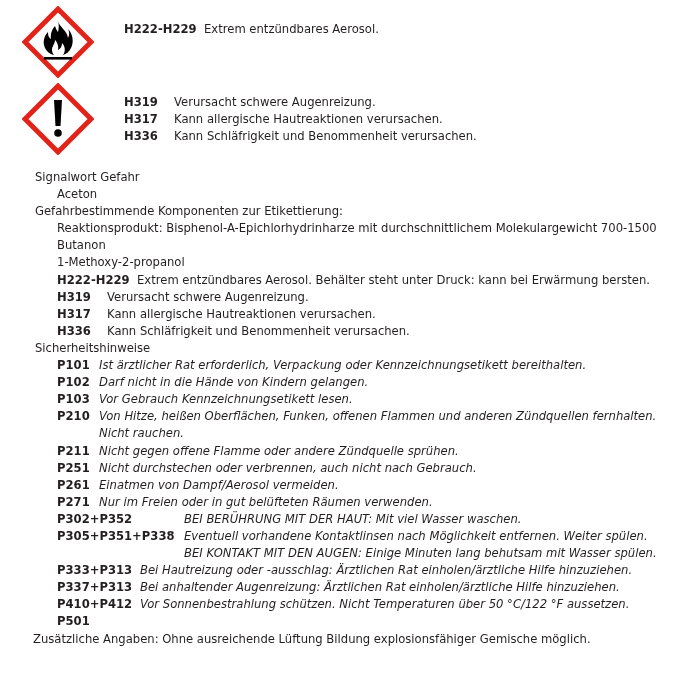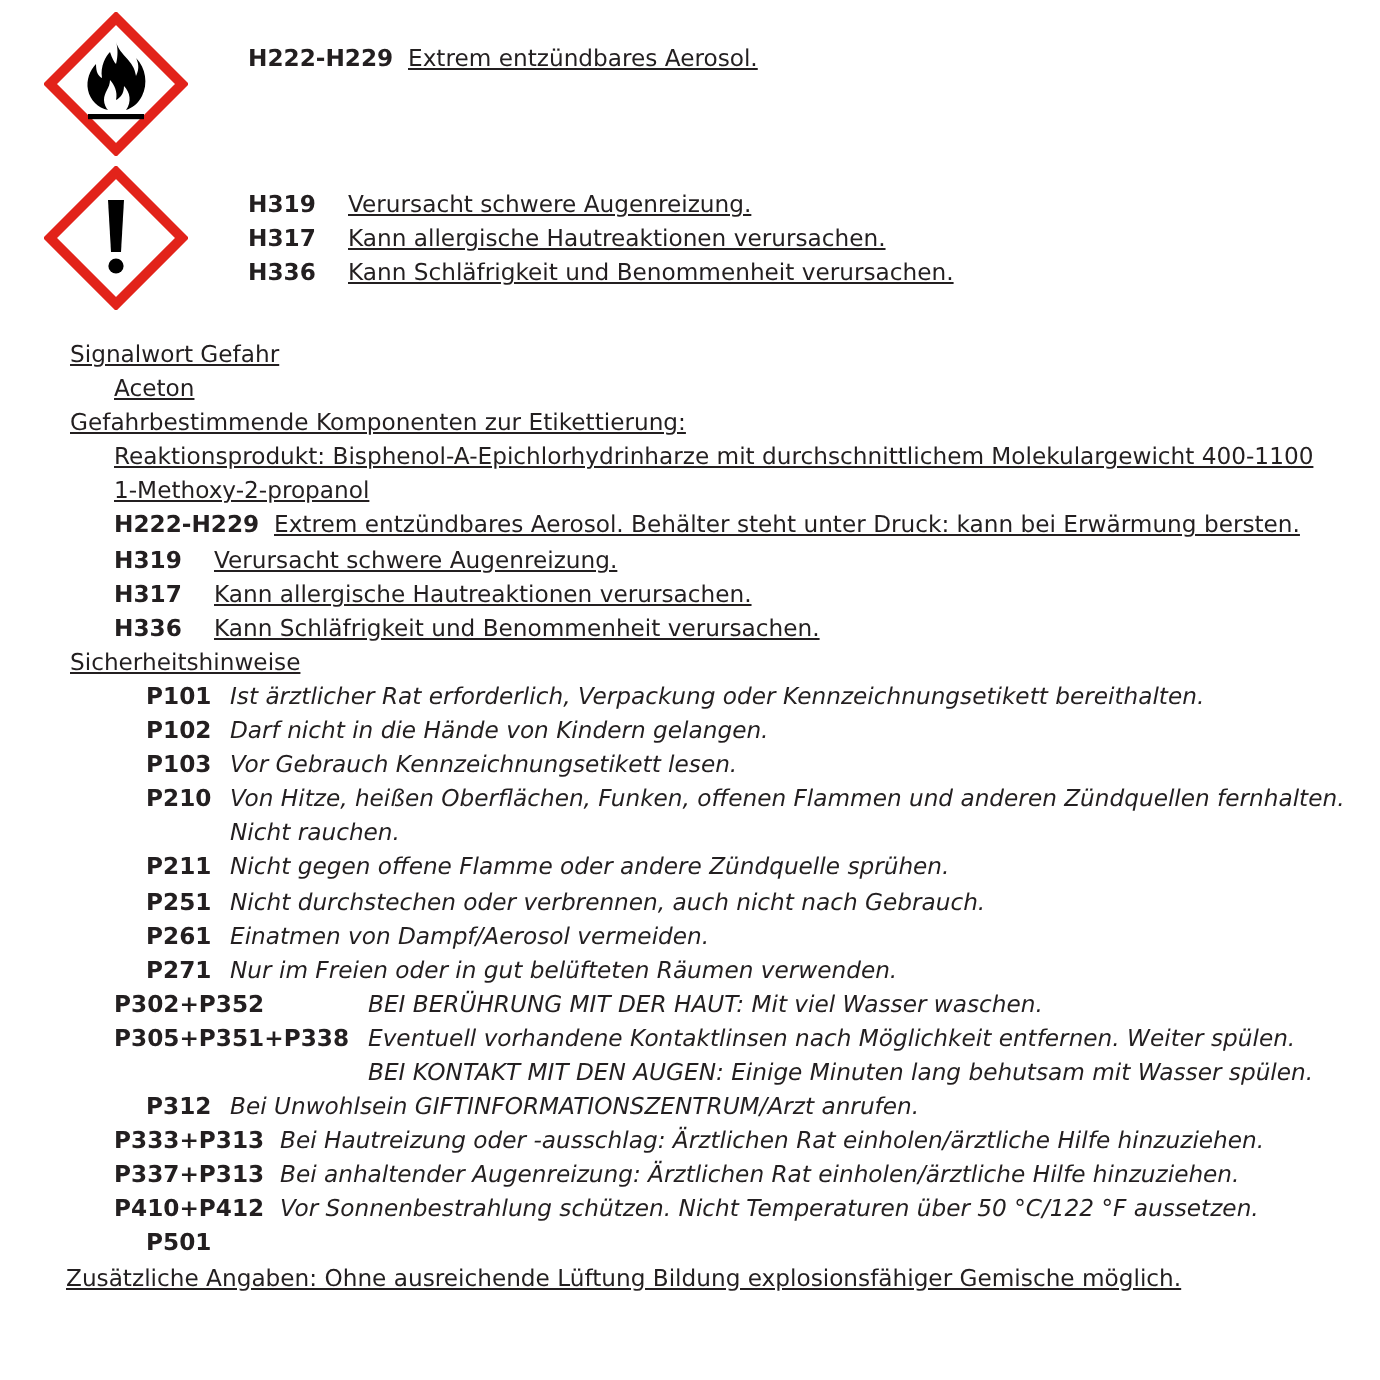--- a/index.html
+++ b/index.html
@@ -15,29 +15,29 @@
 
   .top-block { position: absolute; font-size: 11.6px; line-height: 17px; }
   .top-block .row { display: flex; }
   .top-block .code { font-weight: bold; }
   #top-flame { left: 124px; top: 21px; }
   #top-flame .code { width: 80px; }
   #top-excl { left: 124px; top: 94px; }
   #top-excl .code { width: 50px; }
 
   .main { position: absolute; left: 35px; top: 169px; width: 650px; font-size: 11.6px; line-height: 17.1px; }
-  .line { white-space: nowrap; text-decoration: underline; }
+  .line { white-space: nowrap; }
   .ind { padding-left: 22px; }
   .hrow { display: flex; padding-left: 22px; }
   .hrow .code { font-weight: bold; }
   .hrow .code.h222 { width: 80px; }
   .hrow .code.hs { width: 50px; }
   .prow { display: flex; padding-left: 22px; }
   .prow .code { font-weight: bold; flex: none; }
-  .prow .code.p3 { width: 42px; margin-left: 16px; }
+  .prow .code.p3 { width: 42px; }
   .prow .code.p7 { width: 83px; }
   .prow .code.p11 { width: 127px; }
   .prow .txt { white-space: nowrap; font-style: italic; }
   .prow .txt .cont { display: block; }
 </style>
 </head>
 <body>
 
 <div class="pict" id="pict-flame">
   <svg width="72" height="72" viewBox="0 0 72 72">
@@ -76,21 +76,22 @@
     <span class="code">H336</span>
     <span class="line">Kann Schläfrigkeit und Benommenheit verursachen.</span>
   </div>
 </div>
 
 <div class="main">
   <div class="line">Signalwort Gefahr</div>
 
   <div class="line ind">Aceton</div>
   <div class="line">Gefahrbestimmende Komponenten zur Etikettierung:</div>
-  <div class="line ind">Reaktionsprodukt: Bisphenol-A-Epichlorhydrinharze mit durchschnittlichem Molekulargewicht 400-1100</div>
+  <div class="line ind">Reaktionsprodukt: Bisphenol-A-Epichlorhydrinharze mit durchschnittlichem Molekulargewicht 700-1500</div>
+  <div class="line ind">Butanon</div>
   <div class="line ind">1-Methoxy-2-propanol</div>
 
   <div class="hrow">
     <span class="code h222">H222-H229</span>
     <span class="line">Extrem entzündbares Aerosol. Behälter steht unter Druck: kann bei Erwärmung bersten.</span>
   </div>
   <div class="hrow">
     <span class="code hs">H319</span>
     <span class="line">Verursacht schwere Augenreizung.</span>
   </div>
@@ -161,26 +162,20 @@
       </span>
   </div>
   <div class="prow">
     <span class="code p11">P305+P351+P338</span>
     <span class="txt">
       <span class="cont">Eventuell vorhandene Kontaktlinsen nach Möglichkeit entfernen. Weiter spülen.</span>
       <span class="cont">BEI KONTAKT MIT DEN AUGEN: Einige Minuten lang behutsam mit Wasser spülen.</span>
     </span>
   </div>
   <div class="prow">
-    <span class="code p3">P312</span>
-    <span class="txt">
-        <span class="cont">Bei Unwohlsein GIFTINFORMATIONSZENTRUM/Arzt anrufen.</span>
-      </span>
-  </div>
-  <div class="prow">
     <span class="code p7">P333+P313</span>
     <span class="txt">
         <span class="cont">Bei Hautreizung oder -ausschlag: Ärztlichen Rat einholen/ärztliche Hilfe hinzuziehen.</span>
       </span>
   </div>
   <div class="prow">
     <span class="code p7">P337+P313</span>
     <span class="txt">
         <span class="cont">Bei anhaltender Augenreizung: Ärztlichen Rat einholen/ärztliche Hilfe hinzuziehen.</span>
       </span>

